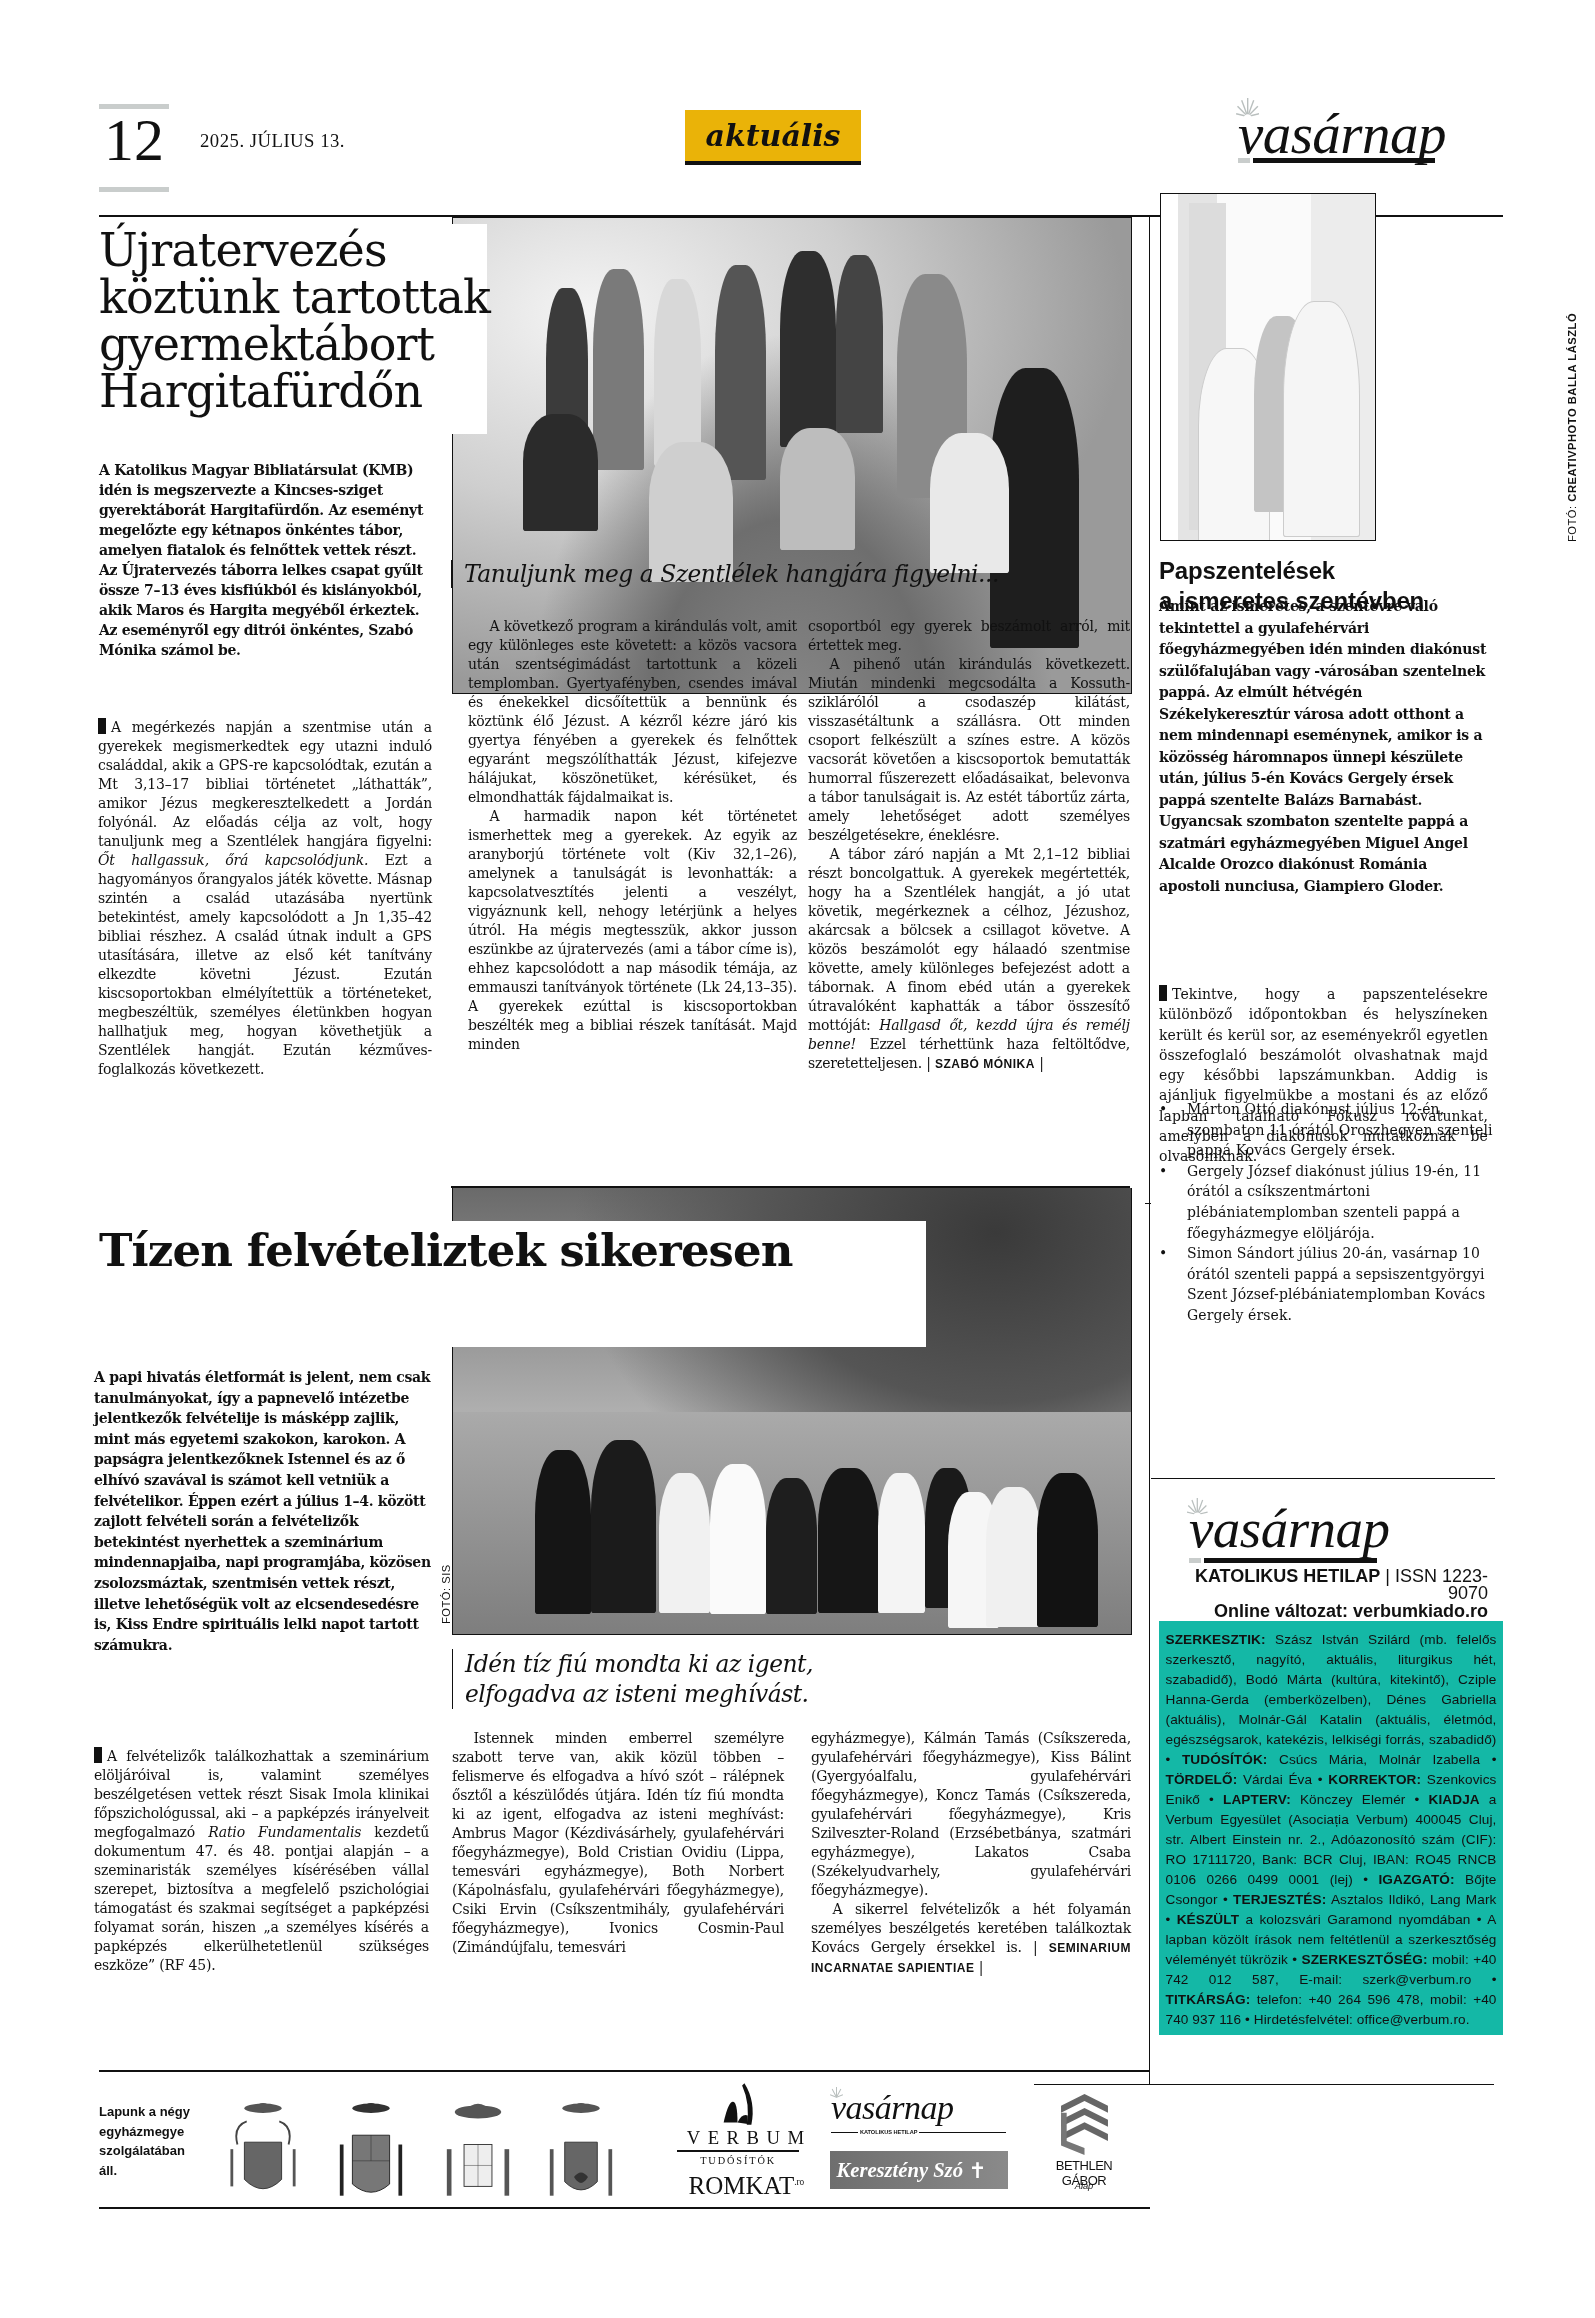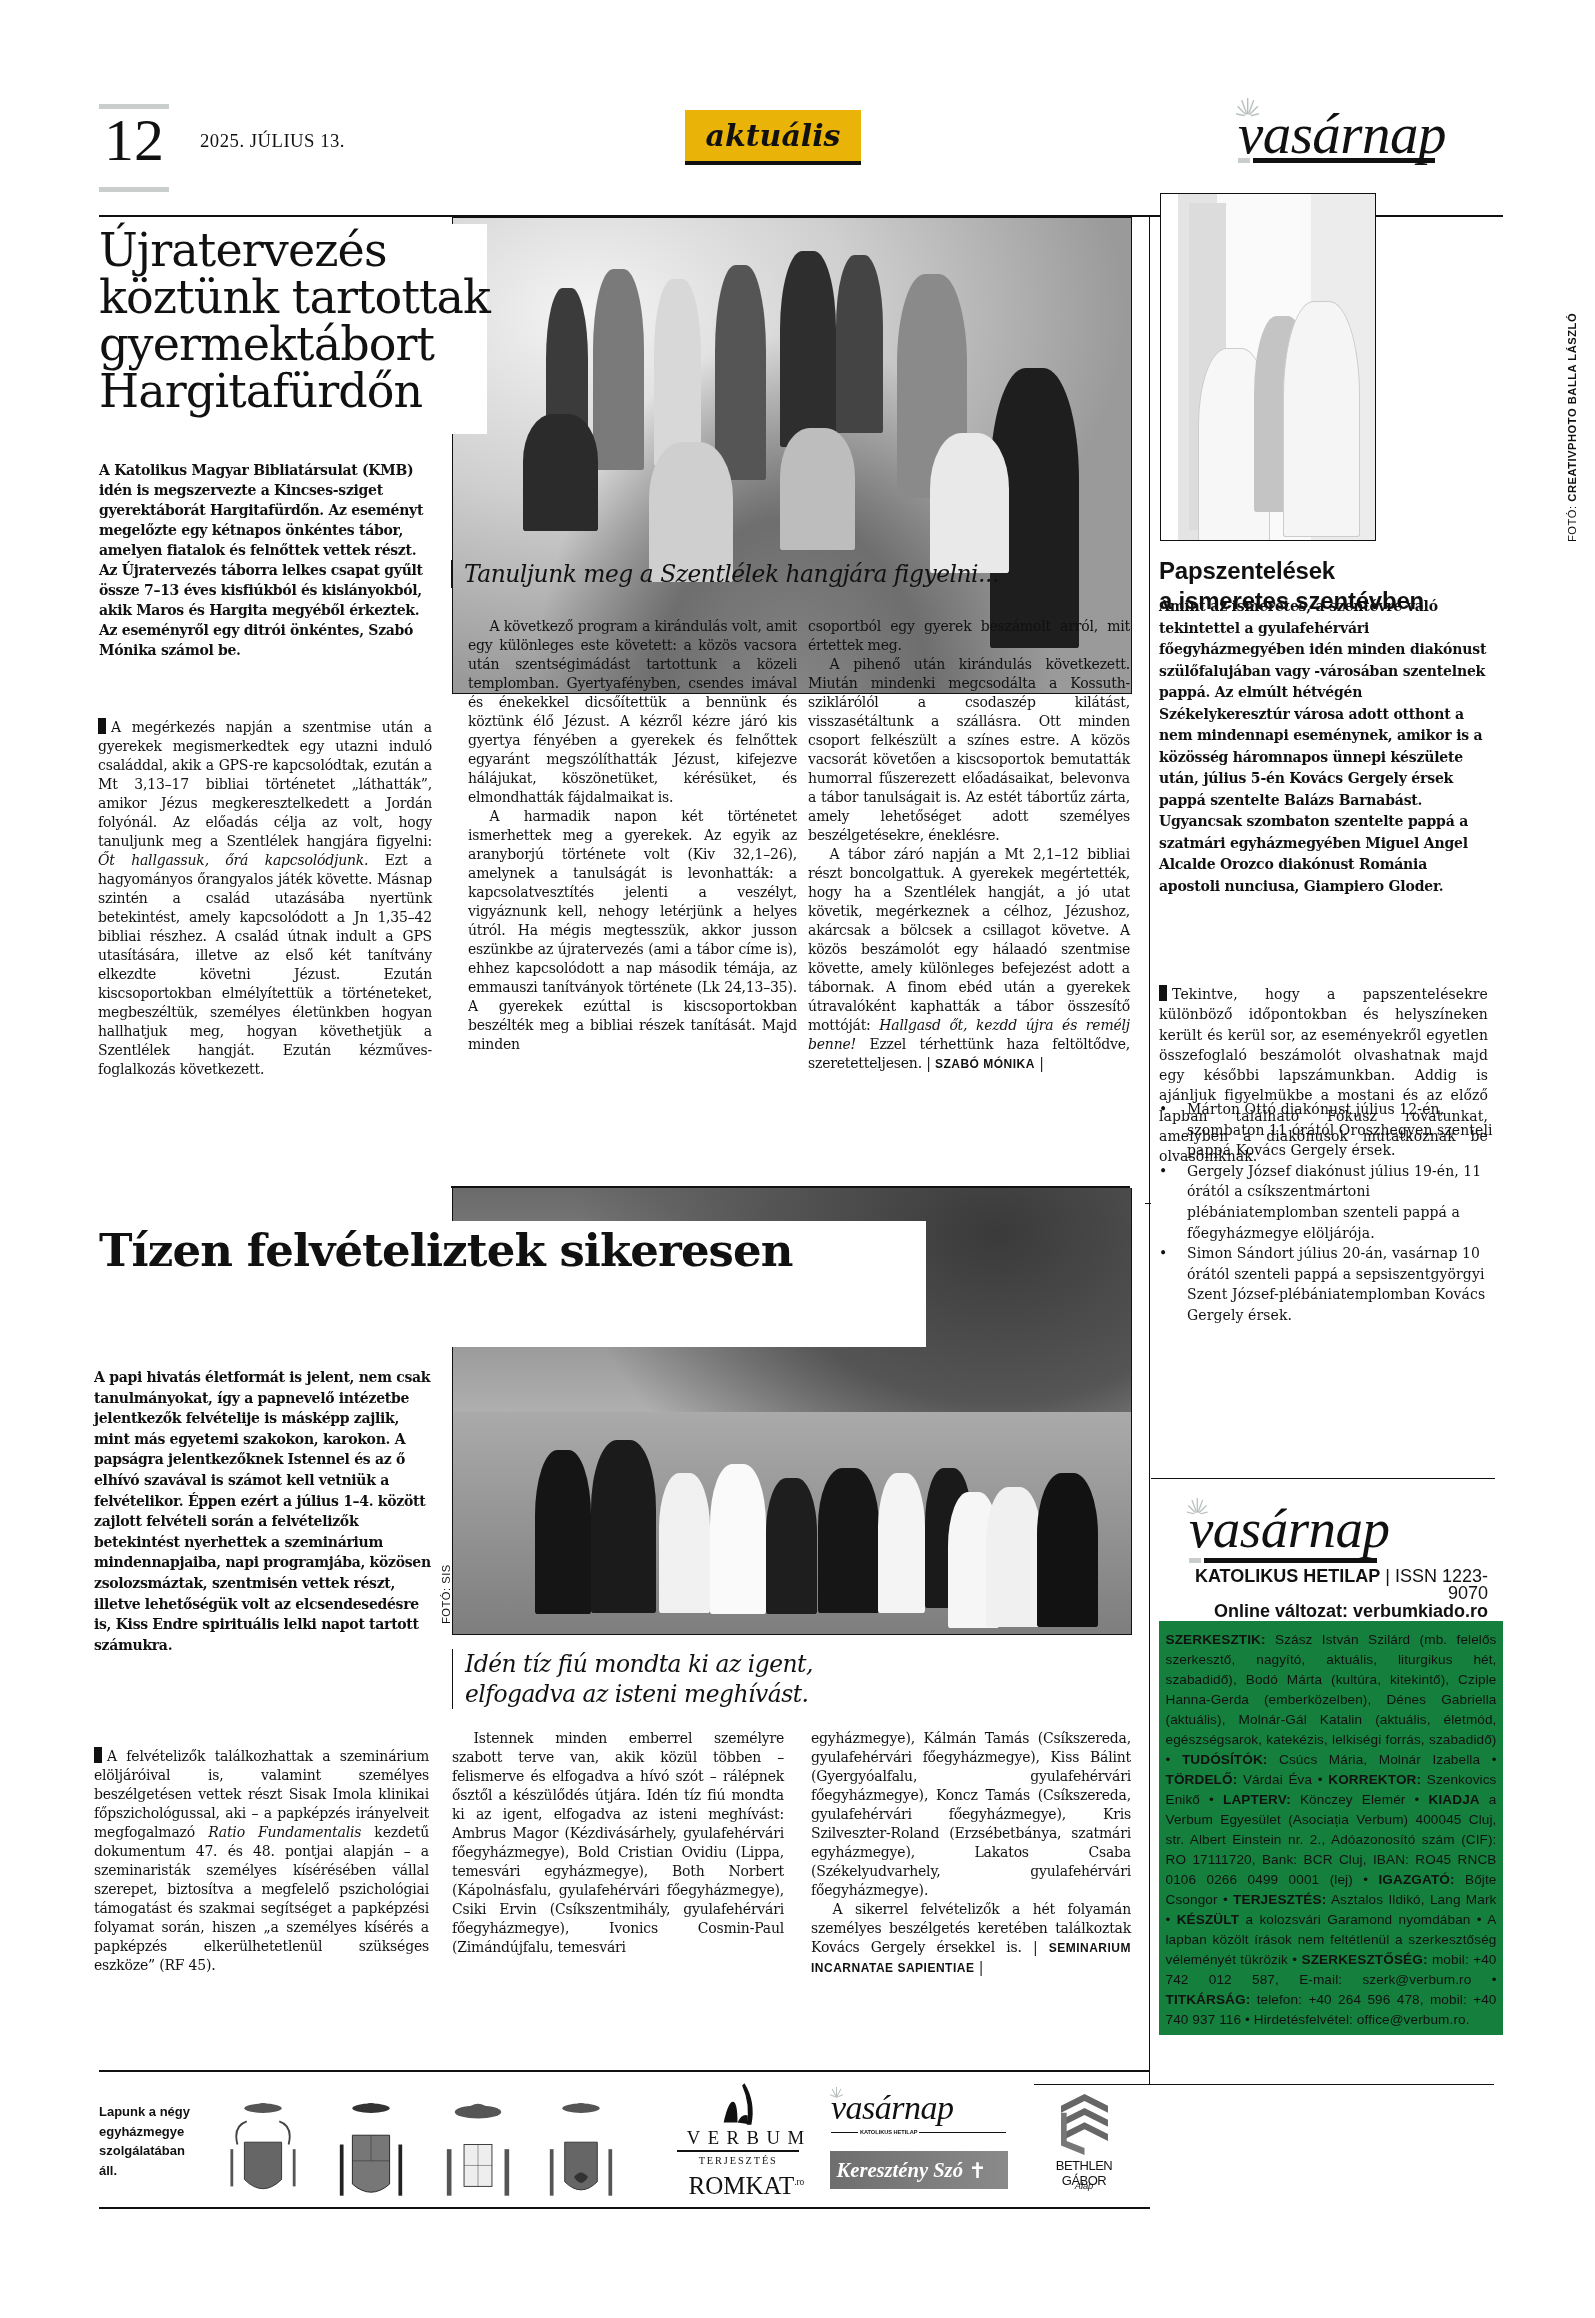--- a/index.html
+++ b/index.html
@@ -43,21 +43,21 @@
   .sig{font-family:"Liberation Sans",sans-serif;font-weight:700;font-size:12px;letter-spacing:0.5px;}
   .sq{display:inline-block;width:8.4px;height:16px;background:#111;vertical-align:-1.9px;margin-right:4.7px;}
   
   .h3{font-family:"Liberation Sans",sans-serif;font-weight:700;font-size:24px;line-height:30px;letter-spacing:-0.2px;}
   .lead3{font-family:"DejaVu Serif",serif;font-weight:700;font-size:14px;line-height:21.5px;letter-spacing:-0.2px;}
   .body3{font-family:"DejaVu Serif",serif;font-size:14px;line-height:20px;letter-spacing:0.1px;}
   ul.bul{margin:0;padding:0 0 0 33px;list-style:none;}
   ul.bul li{position:relative;}
   ul.bul li:before{content:"•";position:absolute;left:-28px;}
   .imp{font-family:"Liberation Sans",sans-serif;font-size:18px;line-height:17.3px;text-align:right;}
-  .box{background:#15803d;font-family:"Liberation Sans",sans-serif;font-size:13.6px;line-height:20px;padding:9.3px 6.5px 4.7px 6.5px;letter-spacing:0.1px;}
+  .box{background:#14b8a6;font-family:"Liberation Sans",sans-serif;font-size:13.6px;line-height:20px;padding:9.3px 6.5px 4.7px 6.5px;letter-spacing:0.1px;}
   .box b{font-weight:700;}
   
   .crest{position:absolute;width:70px;height:107px;}
   .sponsor-text{font-family:"Liberation Sans",sans-serif;font-weight:700;font-size:13px;line-height:19.6px;}
 </style>
 </head>
 <body>
 
 <div class="abs pgnum-bar" style="left:99px;top:104px;"></div>
 <div class="abs pgnum" style="left:104px;top:110px;">12</div>
@@ -283,21 +283,21 @@
 </svg>
 
 <div class="abs" style="left:668px;top:2080px;width:136px;height:122px;">
   <svg class="abs" style="left:51px;top:2.8px;width:37px;height:42px;" viewBox="0 0 80 90">
     <path d="M55 0 Q80 40 70 90 L60 90 Q68 45 50 5Z" fill="#111"></path>
     <path d="M10 85 Q20 40 30 40 Q40 40 40 85Z" fill="#111"></path>
       <path d="M40 85 Q50 65 62 70 L62 88Z" fill="#111"></path>
   </svg>
   <div class="abs lserif" style="left:18.7px;top:47px;width:103px;font-size:18.7px;letter-spacing:7.5px;text-align:center;">VERBUM</div>
   <div class="abs rule" style="left:9.3px;top:70px;width:122px;height:1.9px;"></div>
-  <div class="abs lserif" style="left:18.7px;top:75px;width:103px;font-size:10.3px;letter-spacing:1.9px;text-align:center;">TERJESZTÉS</div>
+  <div class="abs lserif" style="left:18.7px;top:75px;width:103px;font-size:10.3px;letter-spacing:1.9px;text-align:center;">TUDÓSÍTÓK</div>
   <div class="abs lserif" style="left:20.6px;top:93px;font-size:25px;line-height:1;">
     <span>ROMKAT</span><sup style="font-size:9.3px;">.ro</sup>
   </div>
 </div>
 
 <div class="abs" style="left:830px;top:2087px;width:178px;height:51px;">
   <svg class="abs" style="left:0;top:0;width:13px;height:20.6px;" viewBox="0 0 50 80">
     <g stroke="#b9bfbe" stroke-width="4">
         <line x1="25" y1="40" x2="25" y2="0"></line>
         <line x1="25" y1="40" x2="8" y2="8"></line>

